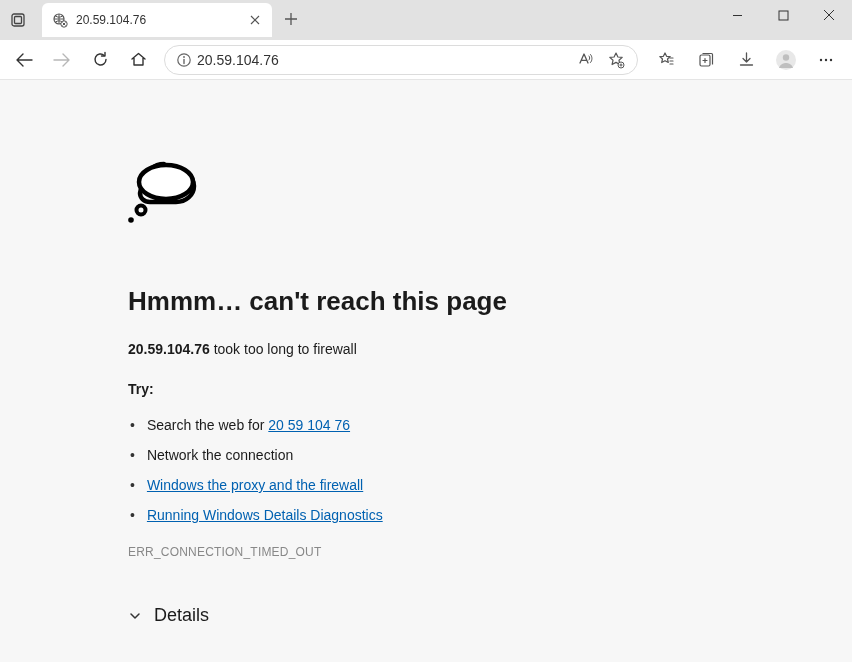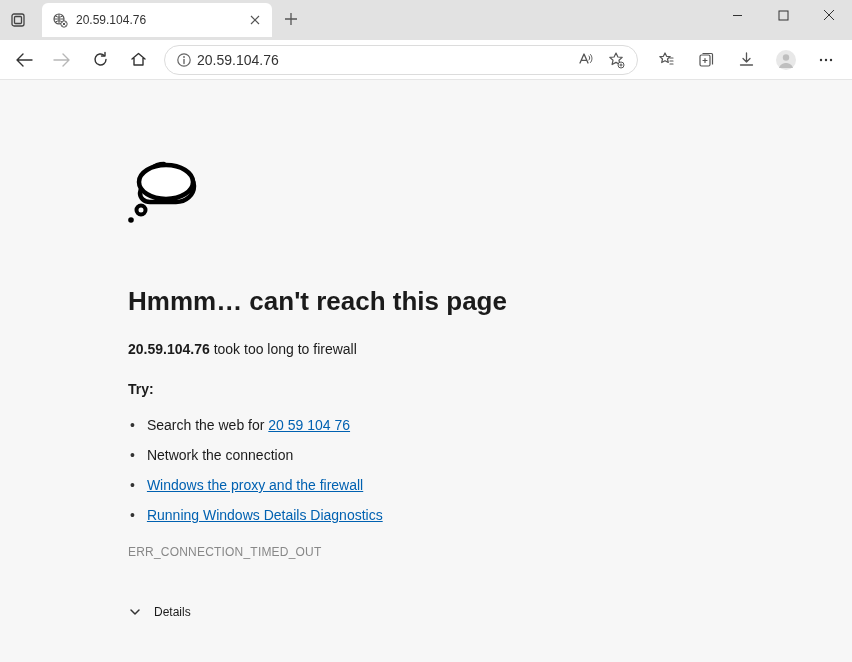--- a/index.html
+++ b/index.html
@@ -35,21 +35,21 @@
   .cloud-icon { margin-bottom: 60px; }
   .headline { font-size: 26px; font-weight: 700; margin-bottom: 24px; }
   .subline { font-size: 14px; margin-bottom: 24px; }
   .subline .host { font-weight: 700; }
   .try-label { font-size: 14px; font-weight: 700; margin-bottom: 20px; }
   .try-list { list-style: none; }
   .try-list li { font-size: 14px; margin-bottom: 14px; display: flex; align-items: center; }
   .try-list li::before { content: "•"; margin: 0 12px 0 2px; color: #333; }
   .link { color: #0061b1; text-decoration: underline; cursor: pointer; }
   .err-code { font-size: 12px; color: #888; margin-top: 22px; letter-spacing: 0.2px; }
-  .details { margin-top: 46px; display: flex; align-items: center; font-size: 12px; cursor: pointer; }
+  .details { margin-top: 46px; display: flex; align-items: center; font-size: 18px; cursor: pointer; }
   .details-chevron { margin-right: 12px; }
 
   svg { display: block; }
 </style>
 </head>
 <body>
 
 <div class="titlebar">
   <div class="titlebar-left">
     <div class="window-tabs-btn">

